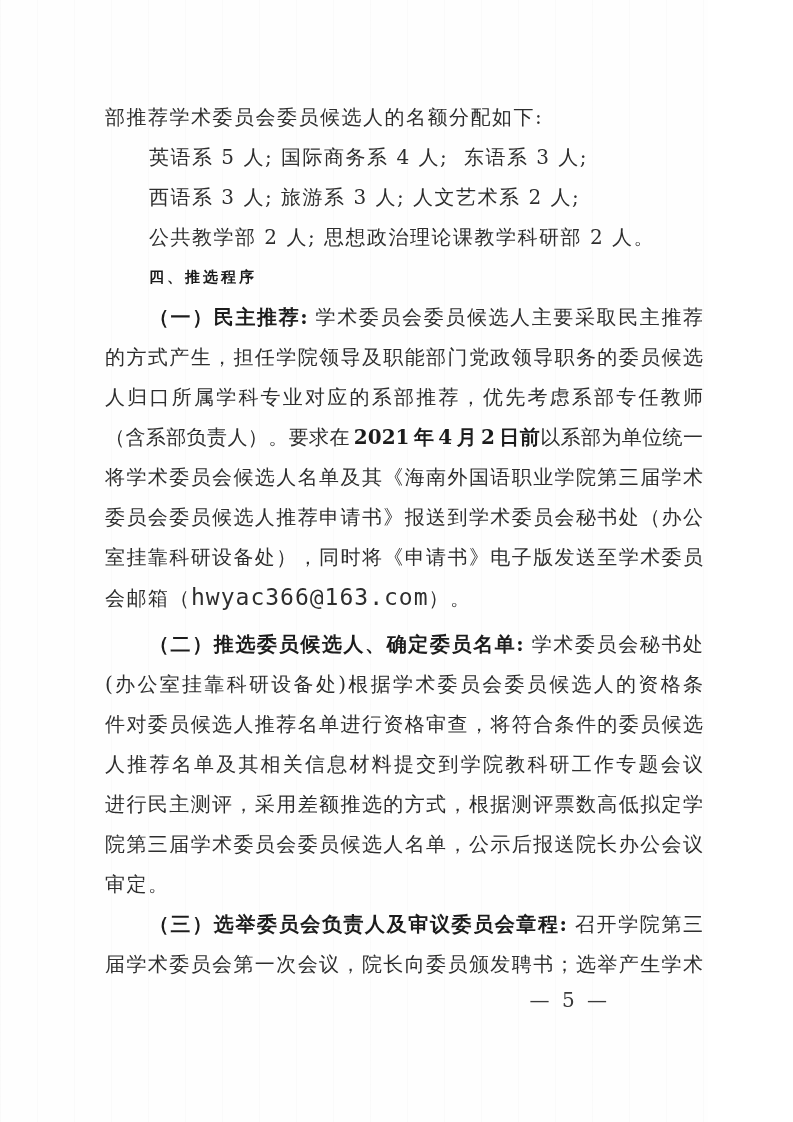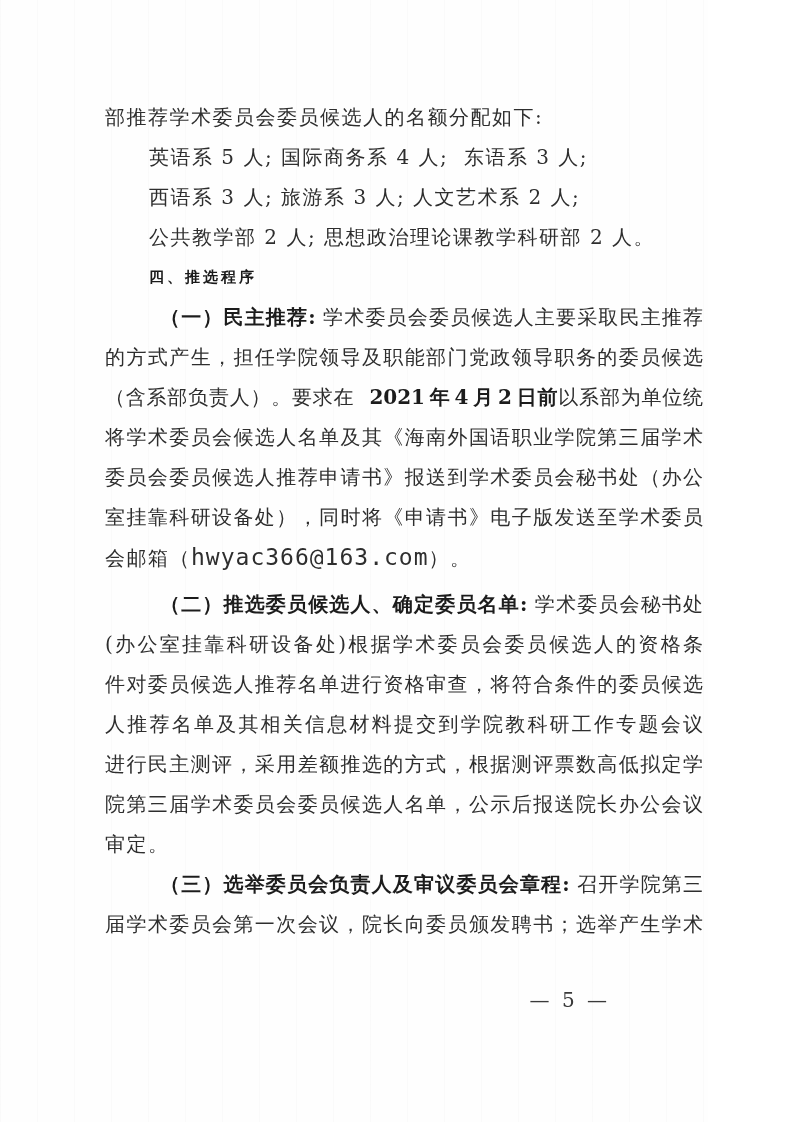--- a/index.html
+++ b/index.html
@@ -25,21 +25,21 @@
     overflow:hidden;
     color:#2e2e2e;
   }
   .fill {
     letter-spacing:0;
     text-align:justify;
     text-align-last:justify;
   }
   .indent { padding-left:44px; }
   .extra-top { margin-top:7px; }
-  .b { font-weight:700; color:#1c1c1c;margin-left:11px; }
+  .b { font-weight:700; color:#1c1c1c; }
   .heading {
     font-family:Liberation Sans, sans-serif;
     font-weight:700;
     font-size:15px;
     letter-spacing:3px;
     color:#1a1a1a;
   }
   .mono {
     font-family:"DejaVu Sans Mono","Liberation Mono",monospace;
     font-size:23px;
@@ -64,20 +64,21 @@
     <div class="line"><span>部推荐学术委员会委员候选人的名额分配如下:</span></div>
 
     <div class="line indent"><span>英语系 5 人; 国际商务系 4 人;  东语系 3 人;</span></div>
     <div class="line indent"><span>西语系 3 人; 旅游系 3 人; 人文艺术系 2 人;</span></div>
     <div class="line indent"><span>公共教学部 2 人; 思想政治理论课教学科研部 2 人。</span></div>
 
     <div class="line indent heading"><span>四、推选程序</span></div>
 
     <div class="line indent fill"><span class="b">（一）民主推荐:</span><span> 学术委员会委员候选人主要采取民主推荐</span></div>
     <div class="line fill"><span>的方式产生，担任学院领导及职能部门党政领导职务的委员候选</span></div>
+    <div class="line fill"><span>人归口所属学科专业对应的系部推荐，优先考虑系部专任教师</span></div>
     <div class="line fill"><span>（含系部负责人）。要求在 </span><span class="b">2021 年 4 月 2 日前</span><span>以系部为单位统一</span></div>
     <div class="line fill"><span>将学术委员会候选人名单及其《海南外国语职业学院第三届学术</span></div>
     <div class="line fill"><span>委员会委员候选人推荐申请书》报送到学术委员会秘书处（办公</span></div>
     <div class="line fill"><span>室挂靠科研设备处），同时将《申请书》电子版发送至学术委员</span></div>
     <div class="line"><span>会邮箱（</span><span class="mono">hwyac366@163.com</span><span>）。</span></div>
 
     <div class="line indent fill extra-top"><span class="b">（二）推选委员候选人、确定委员名单:</span><span> 学术委员会秘书处</span></div>
     <div class="line fill"><span>(办公室挂靠科研设备处)根据学术委员会委员候选人的资格条</span></div>
     <div class="line fill"><span>件对委员候选人推荐名单进行资格审查，将符合条件的委员候选</span></div>
     <div class="line fill"><span>人推荐名单及其相关信息材料提交到学院教科研工作专题会议</span></div>

